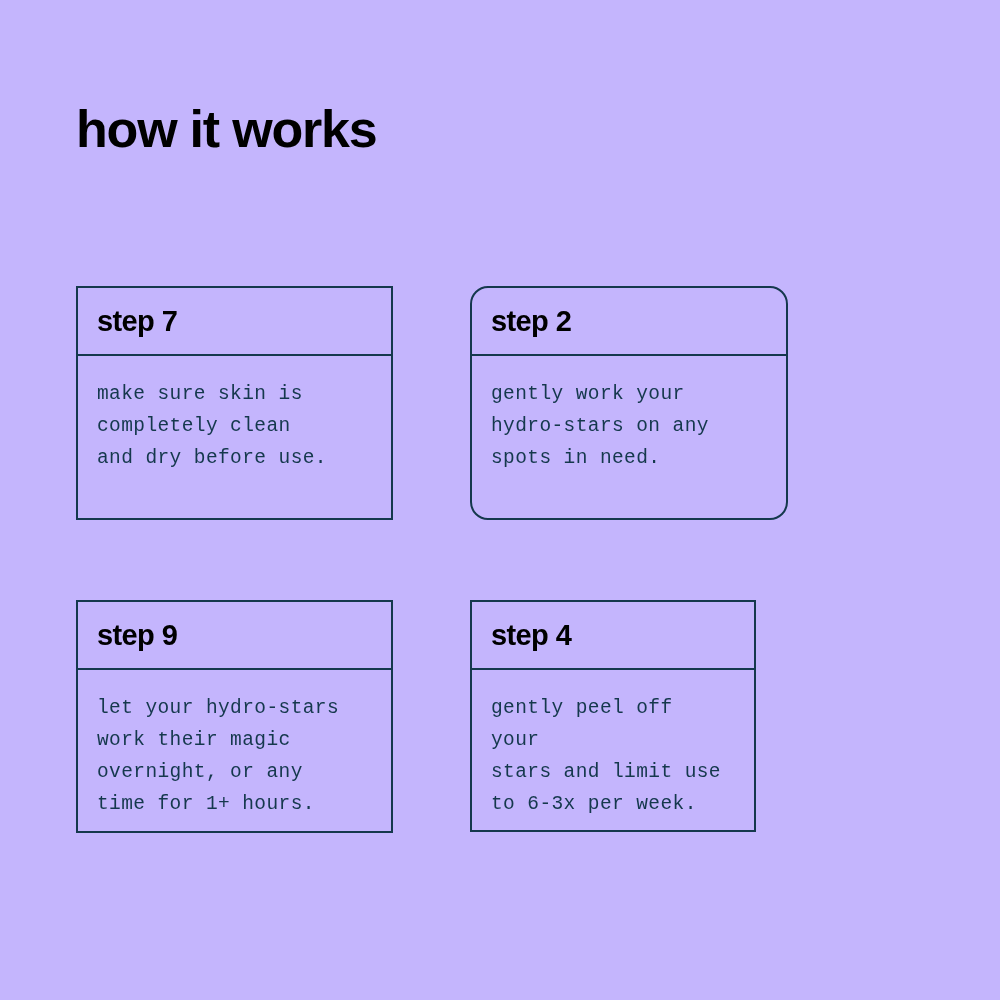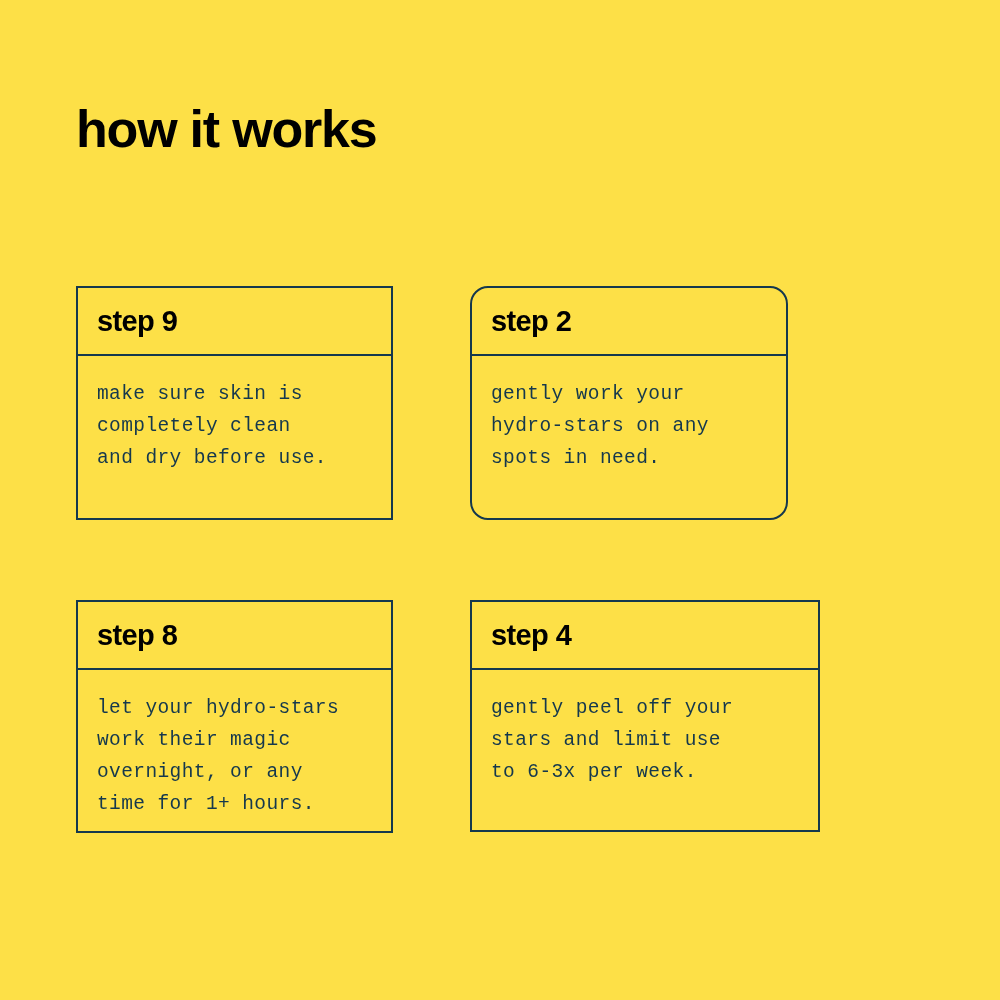--- a/index.html
+++ b/index.html
@@ -10,21 +10,21 @@
     width: 1000px;
     height: 1000px;
     background: #00bffb;
     font-family: "Liberation Sans", sans-serif;
     overflow: hidden;
     position: relative;
   }
   #page {
     position: absolute;
     inset: 0;
-    background: #fde047;
+    background: #c4b5fd;
   }
   .page-title {
     position: absolute;
     left: 76px;
     top: 98px;
     font-family: "Liberation Sans", sans-serif;
     font-weight: bold;
     font-size: 52px;
     line-height: 62px;
     letter-spacing: -1.2px;
@@ -39,21 +39,21 @@
   }
   .step-card {
     position: absolute;
     border: 2px solid #15384d;
     box-sizing: border-box;
     background: transparent;
   }
   .card-1 { left: 0px;   top: 0px;   width: 317px; height: 234px; }
   .card-2 { left: 394px; top: 0px;   width: 318px; height: 234px; border-radius: 18px; }
   .card-3 { left: 0px;   top: 314px; width: 317px; height: 233px; }
-  .card-4 { left: 394px; top: 314px; width: 350px; height: 232px; }
+  .card-4 { left: 394px; top: 314px; width: 286px; height: 232px; }
 
   .card-header {
     height: 68px;
     box-sizing: border-box;
     border-bottom: 2px solid #15384d;
     display: flex;
     align-items: center;
     padding-left: 19px;
   }
   .card-header-label {
@@ -82,21 +82,21 @@
 <body>
 
 <div id="page">
 
   <div class="page-title">how it works</div>
 
   <div class="grid">
 
     <div class="step-card card-1">
       <div class="card-header">
-        <span class="card-header-label">step 9</span>
+        <span class="card-header-label">step 7</span>
       </div>
       <div class="card-body">
         <p class="card-body-text">make sure skin is
 completely clean
 and dry before use.</p>
       </div>
     </div>
 
     <div class="step-card card-2">
       <div class="card-header">
@@ -104,21 +104,21 @@
       </div>
       <div class="card-body">
         <p class="card-body-text">gently work your
 hydro-stars on any
 spots in need.</p>
       </div>
     </div>
 
     <div class="step-card card-3">
       <div class="card-header">
-        <span class="card-header-label">step 8</span>
+        <span class="card-header-label">step 9</span>
       </div>
       <div class="card-body">
         <p class="card-body-text">let your hydro-stars
 work their magic
 overnight, or any
 time for 1+ hours.</p>
       </div>
     </div>
 
     <div class="step-card card-4">

